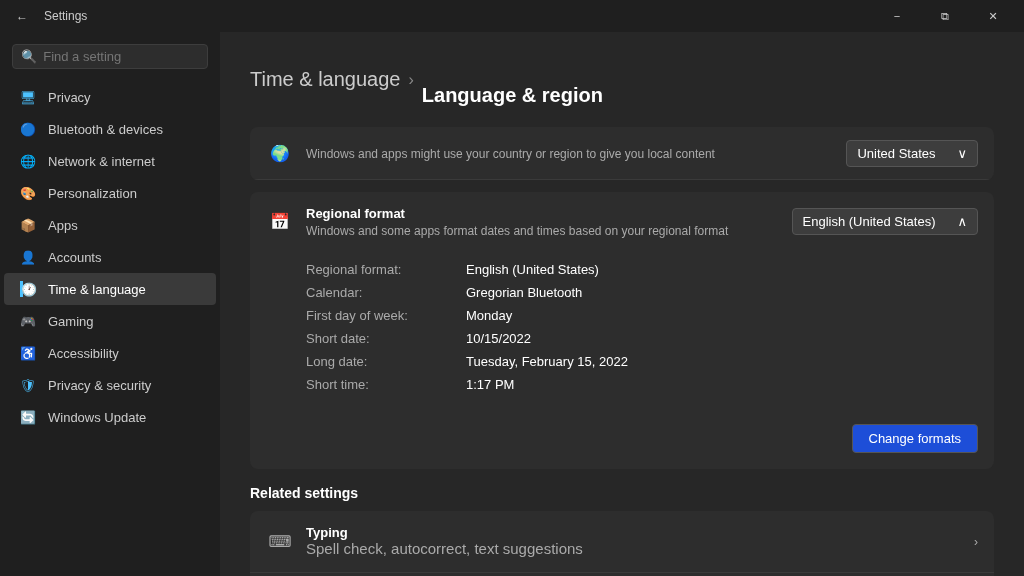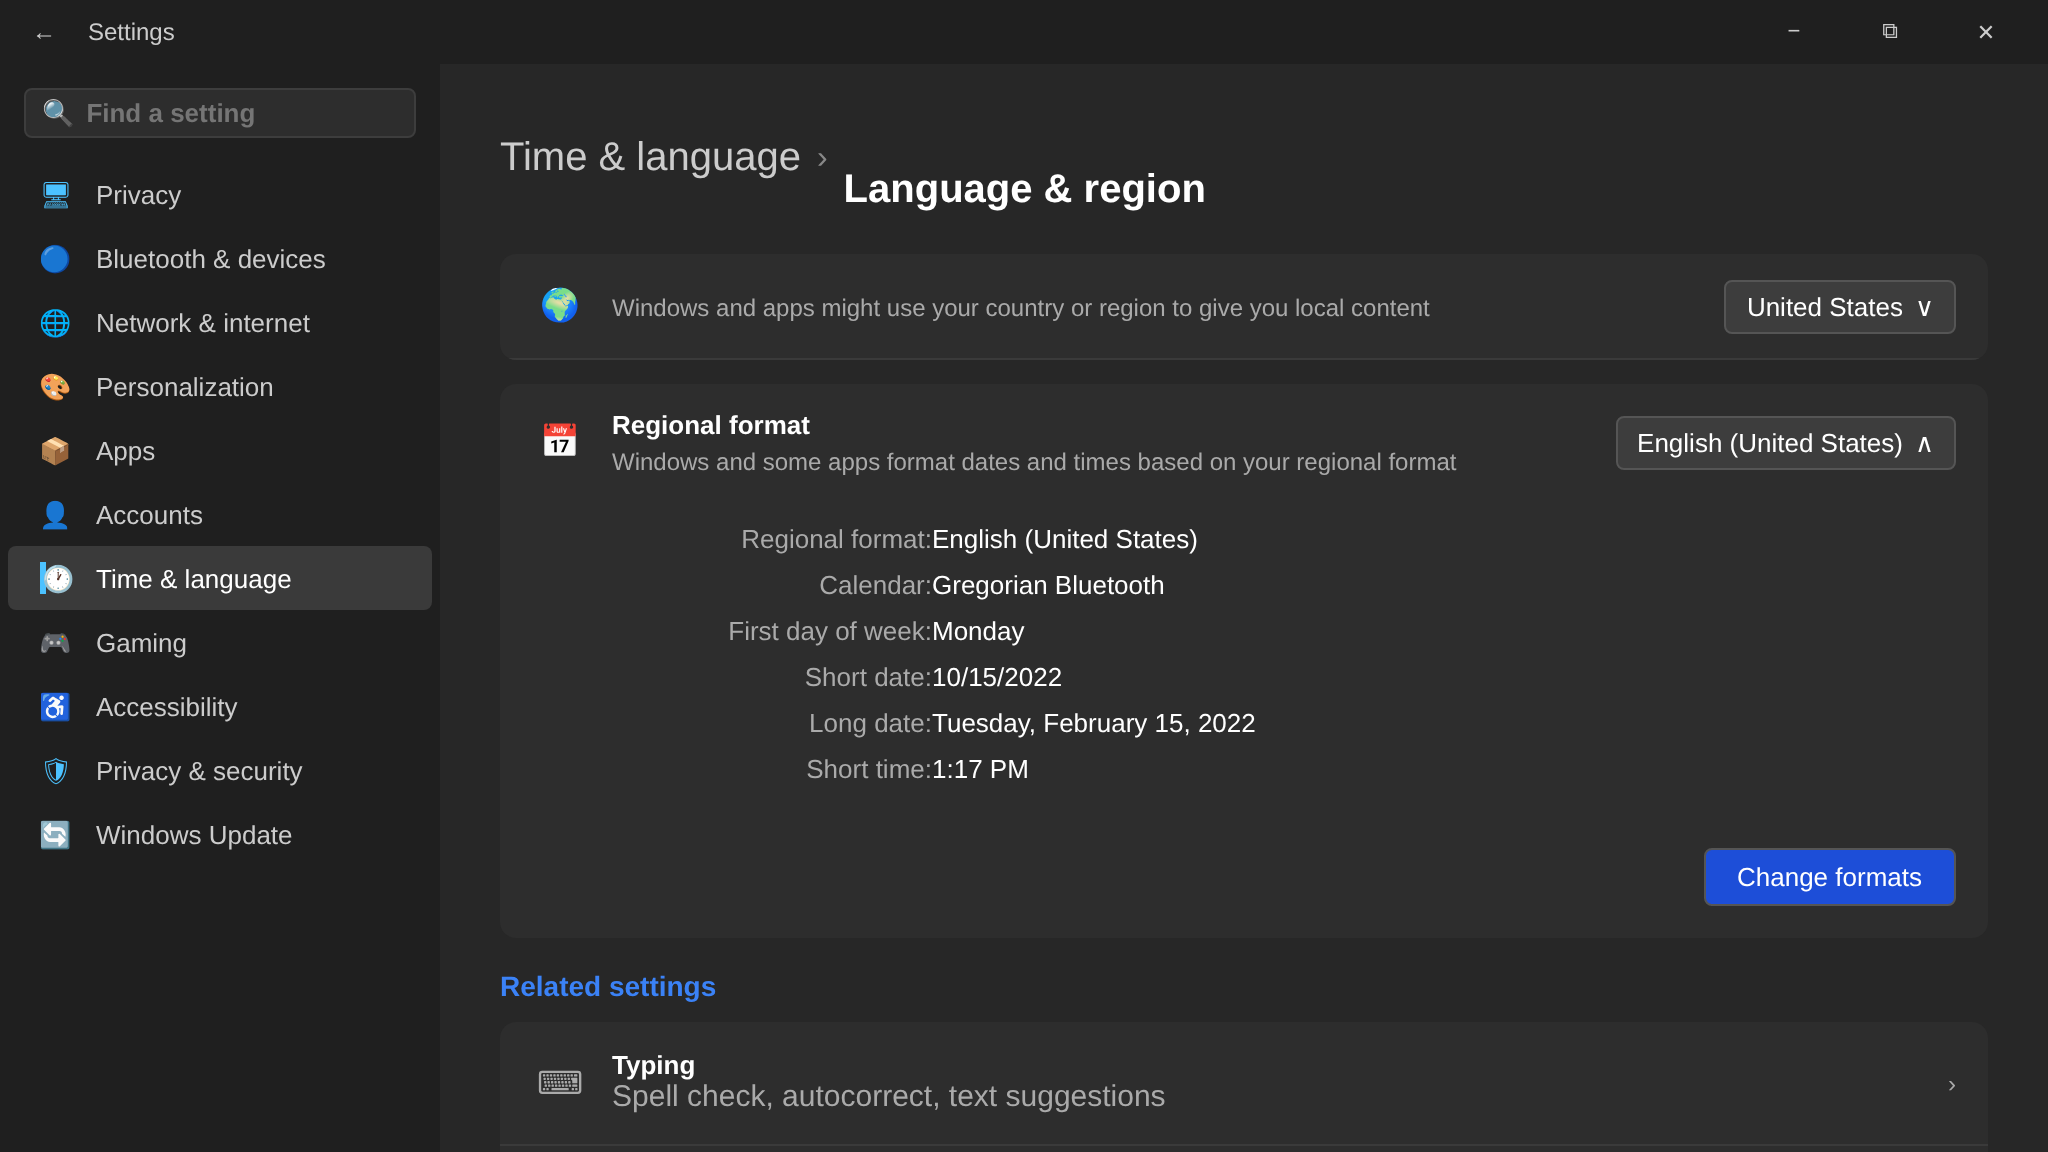--- a/index.html
+++ b/index.html
@@ -79,21 +79,20 @@
       padding: 4px 8px;
       gap: 6px;
     }
     .search-box input {
       background: transparent;
       border: none;
       outline: none;
       color: #ccc;
       font-size: 13px;
       width: 100%;
-      font-weight: bold;
     }
     .search-icon-svg {
       color: #aaa;
       font-size: 13px;
     }
     .nav-item {
       display: flex;
       align-items: center;
       gap: 12px;
       padding: 8px 16px;
@@ -171,21 +170,21 @@
       display: flex; align-items: center; justify-content: center;
       color: #aaa;
     }
     .region-row-text p {
       font-size: 12px; color: #aaa; margin-top: 2px;
     }
     .region-row-right {
       display: flex; align-items: center; gap: 8px;
     }
     .dropdown-btn {
-      display: flex; align-items: center; gap: 6px;
+      display: flex; align-items: center; gap: 22px;
       background: #3d3d3d;
       border: 1px solid #555;
       border-radius: 4px;
       padding: 5px 10px;
       color: #fff;
       font-size: 13px;
       cursor: pointer;
     }
 
     
@@ -203,21 +202,20 @@
       display: flex; align-items: center; gap: 8px;
     }
     .regional-details {
       padding: 8px 56px 16px 56px;
     }
     .detail-row {
       display: flex;
       align-items: center;
       padding: 4px 0;
       font-size: 13px;
-      text-align: right;
     }
     .detail-label {
       width: 160px;
       color: #aaa;
       flex-shrink: 0;
     }
     .detail-value {
       color: #fff;
     }
     .change-formats-btn {
@@ -233,21 +231,21 @@
       float: right;
       margin-right: 16px;
       margin-bottom: 16px;
     }
     .clearfix { clear: both; }
 
     
     .related-title {
       font-size: 14px;
       font-weight: 600;
-      color: #3b82f6;
+      color: #ffffff;
       margin: 16px 0 10px 0;
     }
 
     .related-item {
       display: flex;
       align-items: center;
       justify-content: space-between;
       padding: 14px 16px;
       cursor: pointer;
     }

